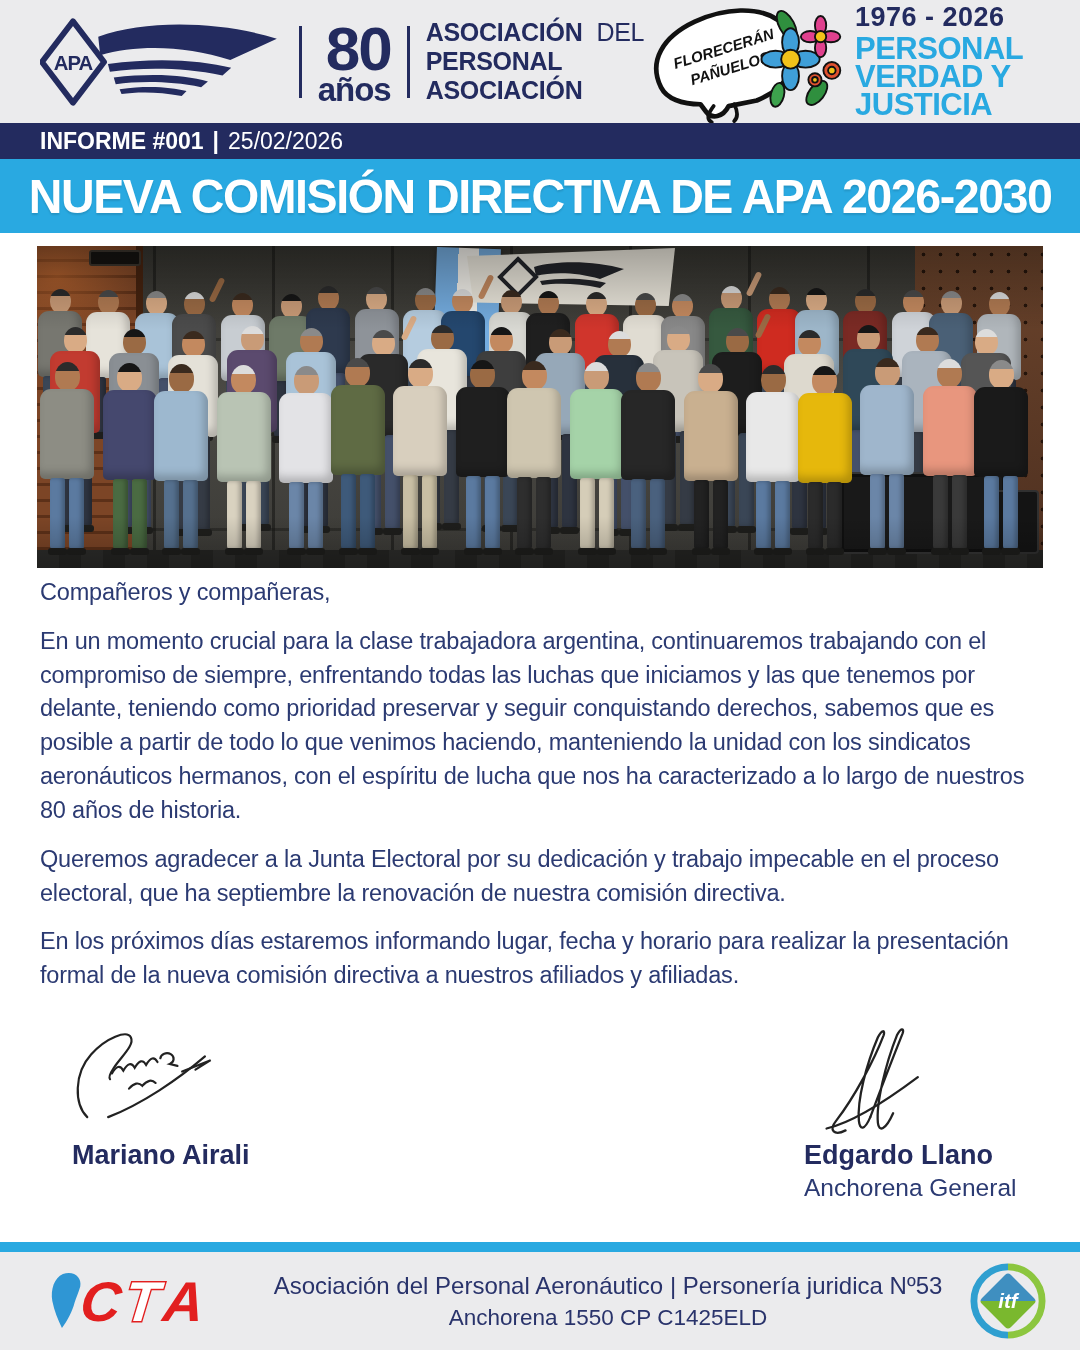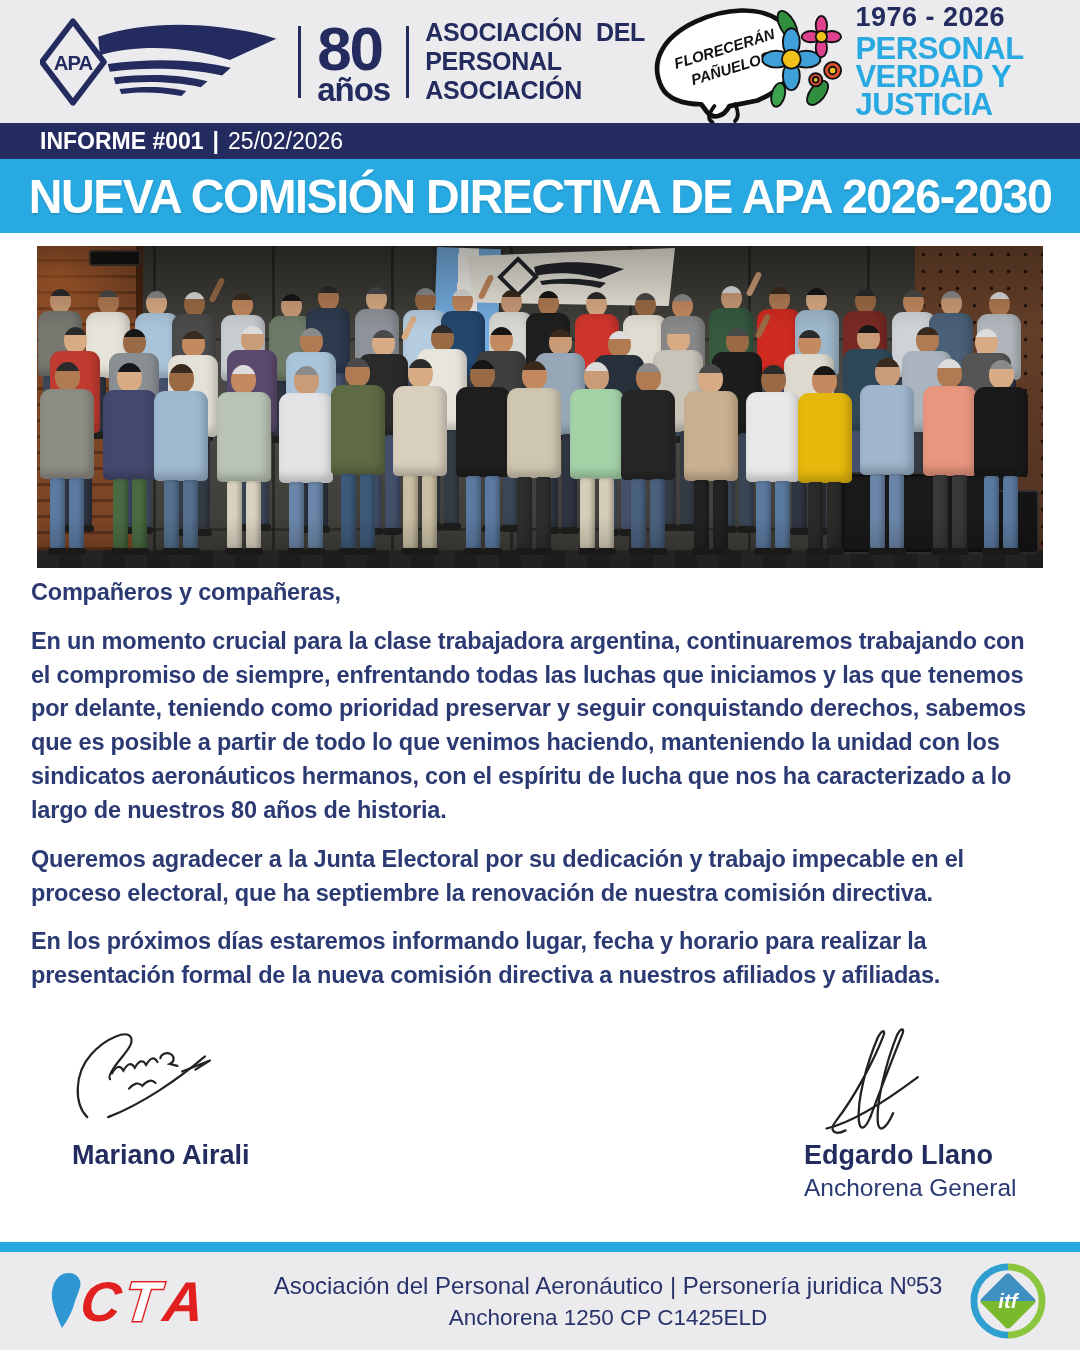--- a/index.html
+++ b/index.html
@@ -3,25 +3,25 @@
 <meta charset="utf-8">
 <style>
   * { margin:0; padding:0; box-sizing:border-box; }
   body { background:#555; font-family:"Liberation Sans", sans-serif; }
   .page { position:relative; width:1080px; height:1350px; margin:0 auto; background:#ffffff; overflow:hidden; }
 
   
   .header { position:absolute; top:0; left:0; width:1080px; height:123px; background:#ebebed;
             display:flex; align-items:center; padding:0 38px 0 40px; }
   .hdr-divider { width:3px; height:72px; background:#232b5f; margin:0 16px; }
-  .years-block { text-align:left; color:#232b5f; line-height:.85; padding-top:4px;}
+  .years-block { text-align:right; color:#232b5f; line-height:.85; padding-top:4px;}
   .years-big { font-size:62px; font-weight:800; letter-spacing:-2px; }
   .years-small { font-size:33px; font-weight:800; letter-spacing:-1px; }
   .org-name { color:#232b5f; font-size:25px; font-weight:700; line-height:1.16; letter-spacing:-.3px; }
-  .org-light { font-weight:700; margin-left:14px; }
+  .org-light { font-weight:400; margin-left:14px; }
   .hdr-spacer { flex:1; }
   .memoria { width:188px; line-height:1; }
   .memoria-years { color:#232b5f; font-size:27px; font-weight:800; letter-spacing:.5px; margin-bottom:4px; }
   .memoria-line { color:#29a9e1; font-size:31px; font-weight:800; letter-spacing:-.5px; line-height:28px; }
 
   
   .report-bar { position:absolute; top:123px; left:0; width:1080px; height:36px; background:#232b5f;
                 color:#fff; display:flex; align-items:center; padding-left:40px; font-size:23px; }
   .report-label { font-weight:700; }
   .report-sep { font-weight:700; margin:0 9px; }
@@ -70,21 +70,21 @@
 
   .person { position:absolute; display:flex; flex-direction:column; align-items:center; }
   .head { border-radius:50% 50% 46% 46%; flex:none; }
   .torso { border-radius:11px 11px 5px 5px; margin-top:-2px; flex:none; box-shadow:inset -4px -6px 8px rgba(0,0,0,.22); }
   .arm { position:absolute; width:6px; height:26px; border-radius:3px; top:-15px; right:-4px; transform:rotate(26deg); }
   .legs { display:flex; gap:4px; margin-top:-1px; }
   .leg { width:15px; border-radius:3px; position:relative; box-shadow:inset -3px 0 4px rgba(0,0,0,.25); }
   .shoe { position:absolute; bottom:-6px; left:-2px; width:19px; height:7px; background:#1e1e1c; border-radius:3px; }
 
   
-  .body-text { position:absolute; top:576px; left:31px; width:1002px; color:#2b3a72;font-weight:bold; }
+  .body-text { position:absolute; top:576px; left:40px; width:1002px; color:#2b3a72; }
   .body-text p { font-size:23.5px; line-height:1.44; letter-spacing:-.2px; margin-bottom:15px; }
 
   
   .sig-left { position:absolute; left:72px; top:1026px; }
   .sig-right { position:absolute; left:804px; top:1022px; }
   .sig-img { display:block; }
   .sig-name { font-size:27px; font-weight:700; color:#232b5f; margin-top:2px; }
   .sig-role { font-size:24.5px; color:#2b3a72; margin-top:3px; }
 
   
@@ -898,21 +898,21 @@
     <svg width="212" height="62" viewBox="0 0 220 64">
       <path d="M30,4 C41,0 50,7 48,17 C46,24 44,28 42,34 C40,42 35,52 29,60 C25,52 21,42 19,32 C17,20 21,8 30,4 Z" fill="#2f96d4"></path>
       <g font-size="58" font-weight="bold" font-style="italic" transform="translate(4,0) skewX(-6)" font-family="Liberation Sans, sans-serif">
         <text x="48" y="53" fill="#e21f1f">C</text>
         <text x="94" y="53" fill="#ffffff" stroke="#e21f1f" stroke-width="3" paint-order="stroke">T</text>
         <text x="134" y="53" fill="#e21f1f">A</text>
       </g>
     </svg>
     <div class="footer-center">
       <div class="footer-line1">Asociación del Personal Aeronáutico | Personería juridica Nº53</div>
-      <div class="footer-line2">Anchorena 1250 CP C1425ELD</div>
+      <div class="footer-line2">Anchorena 1550 CP C1425ELD</div>
     </div>
     <svg width="76" height="76" viewBox="0 0 78 78">
       <defs>
         <linearGradient id="itfg" x1="0" y1="0" x2="1" y2="1">
           <stop offset="0.5" stop-color="#3f8fc0"></stop>
           <stop offset="0.5" stop-color="#7ab82e"></stop>
         </linearGradient>
       </defs>
       <path d="M39,4 A35,35 0 0 0 39,74" fill="none" stroke="#2f9fd0" stroke-width="7"></path>
       <path d="M39,4 A35,35 0 0 1 39,74" fill="none" stroke="#8cc63f" stroke-width="7"></path>

